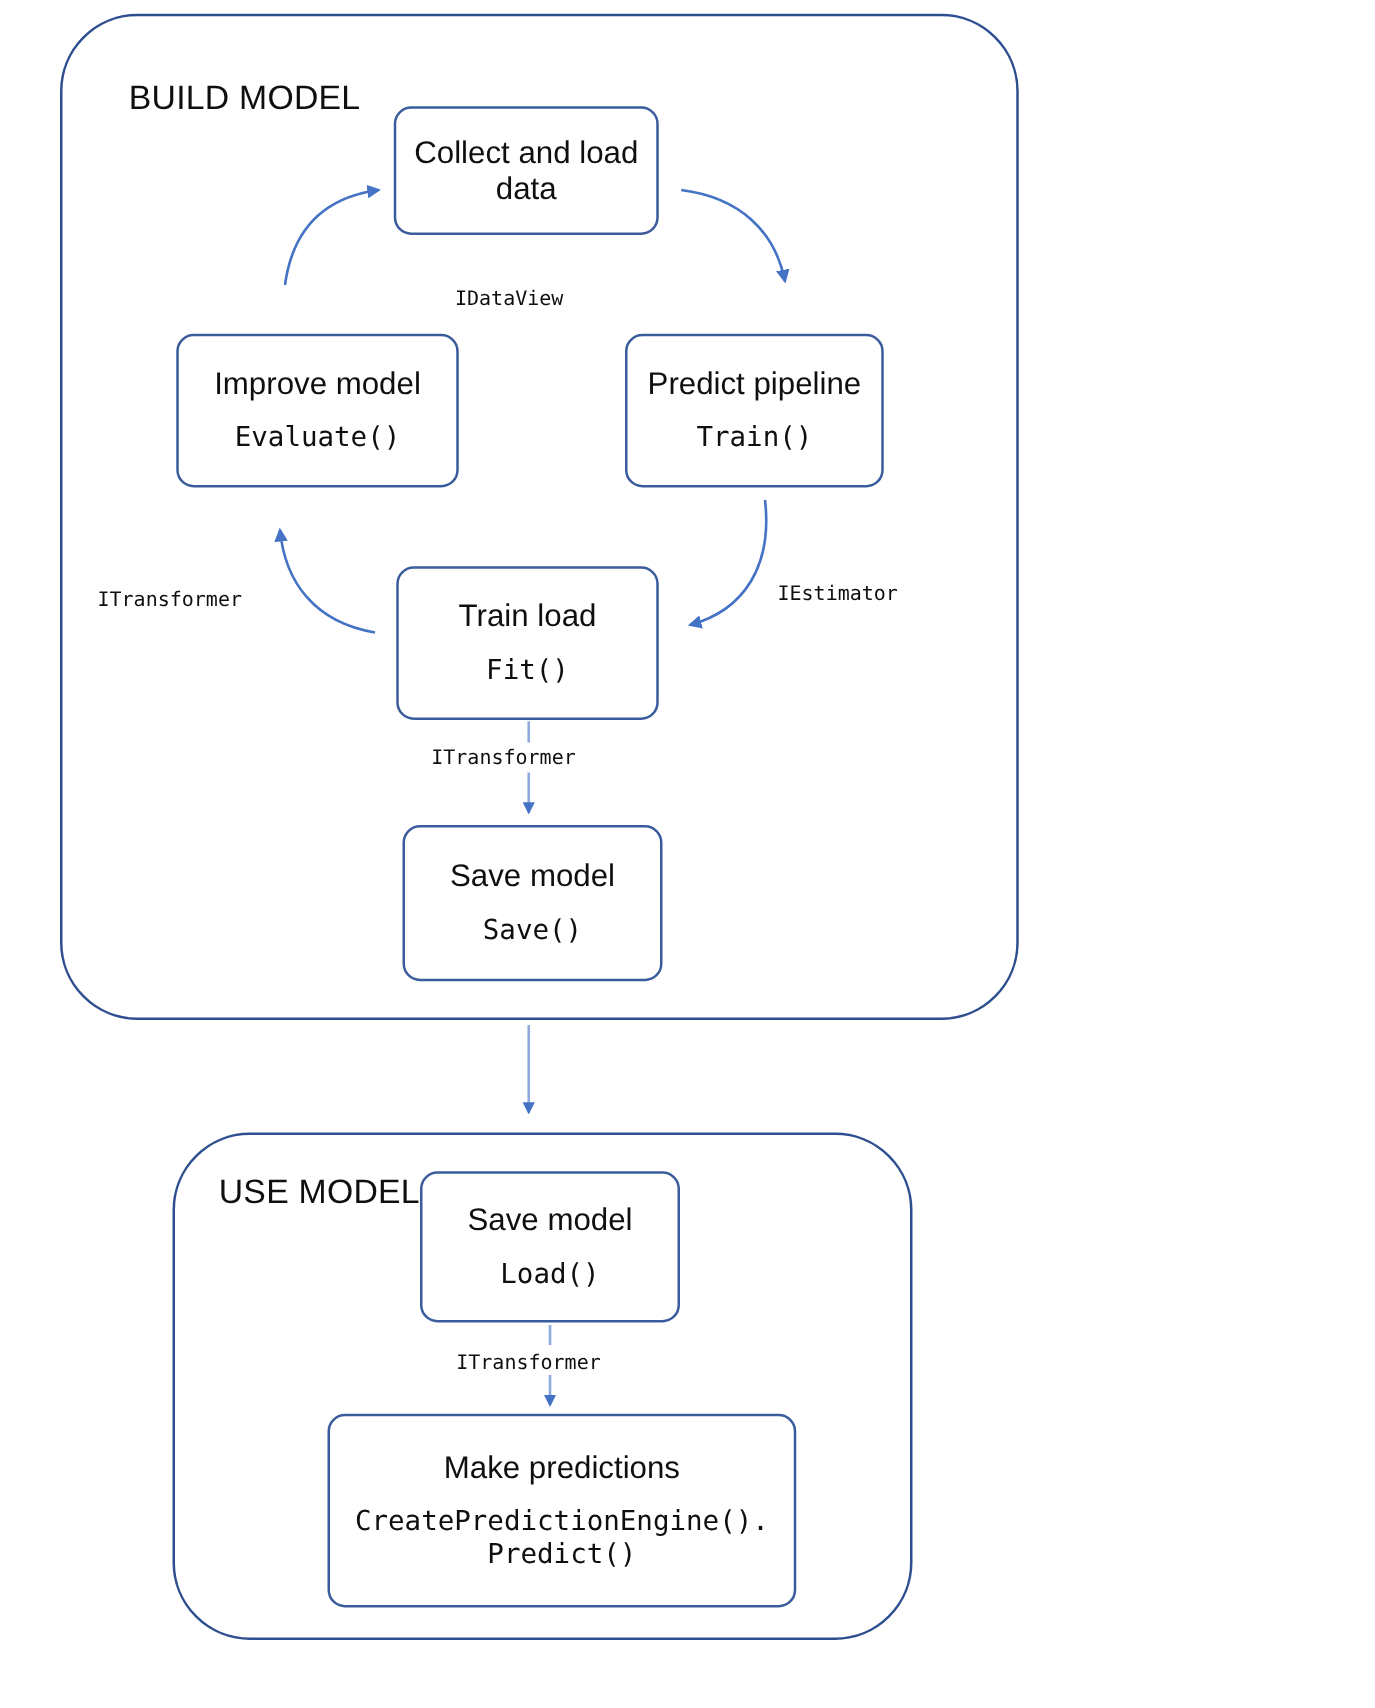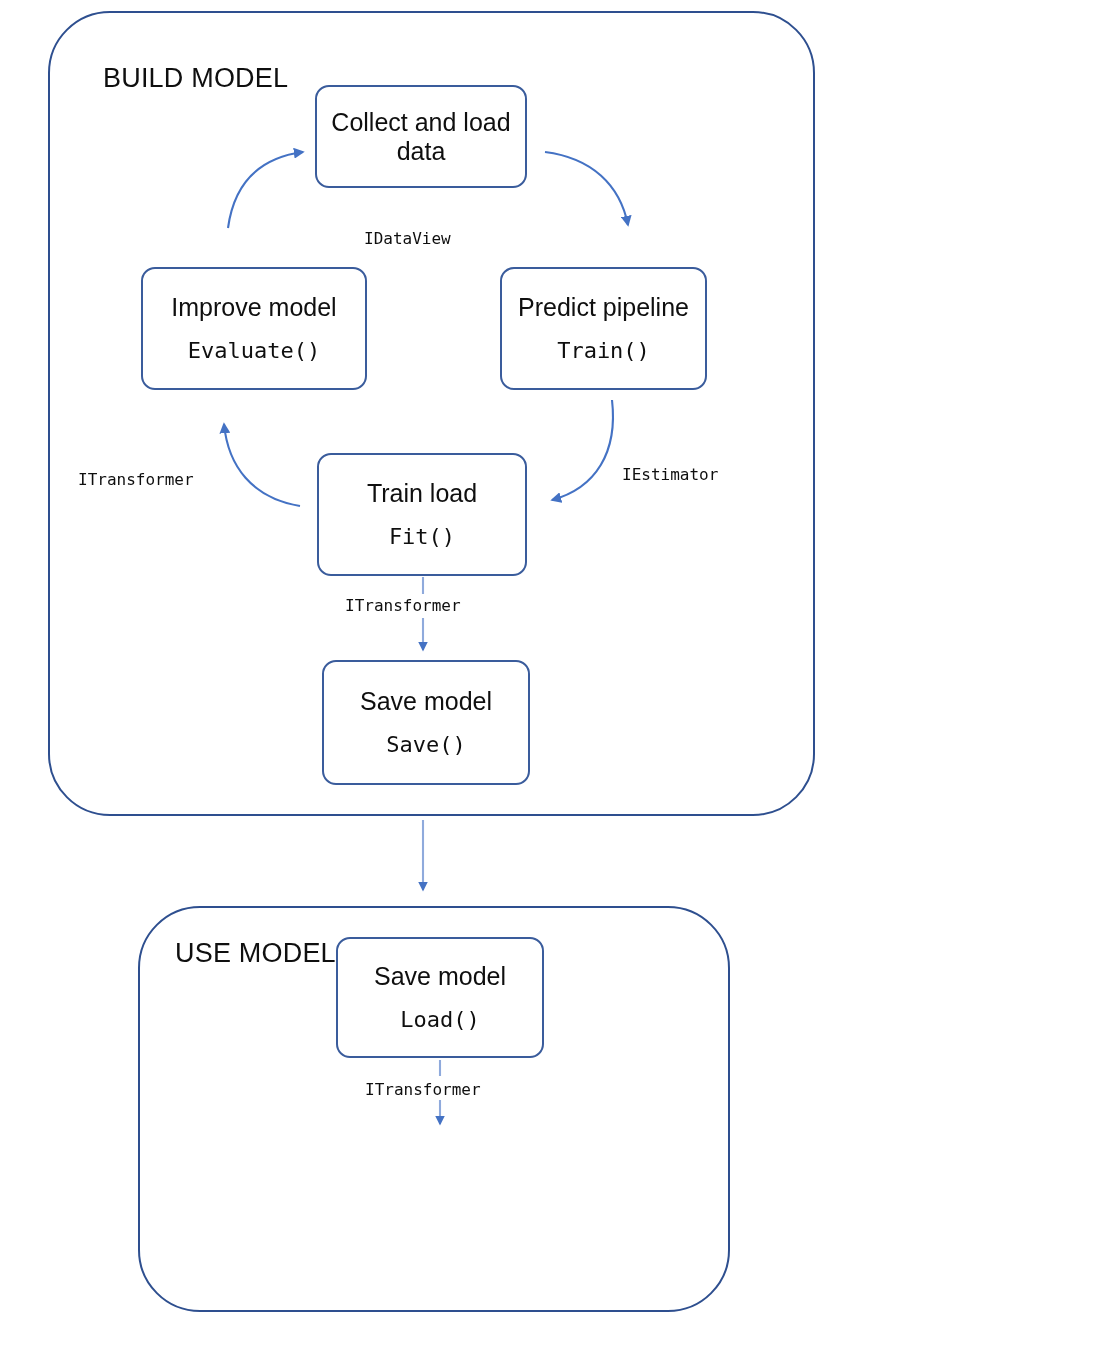--- a/index.html
+++ b/index.html
@@ -82,20 +82,25 @@
   <div class="node two" style="left:322px;top:660px;width:208px;height:125px;">
     <div class="title">Save model</div>
     <div class="code">Save()</div>
   </div>
 
   <div class="node two" style="left:336px;top:937px;width:208px;height:121px;">
     <div class="title">Save model</div>
     <div class="code">Load()</div>
   </div>
 
+  <div class="node two" style="left:262px;top:1131px;width:375px;height:155px;">
+    <div class="title">Make predictions</div>
+    <div class="code">CreatePredictionEngine().
+Predict()</div>
+  </div>
 
   <div class="edge-label" style="left:364px;top:229px;">IDataView</div>
 
   <div class="edge-label" style="left:622px;top:465px;">IEstimator</div>
 
   <div class="edge-label" style="left:78px;top:470px;">ITransformer</div>
 
   <div class="edge-label" style="left:345px;top:596px;">ITransformer</div>
 
   <div class="edge-label" style="left:365px;top:1080px;">ITransformer</div>

